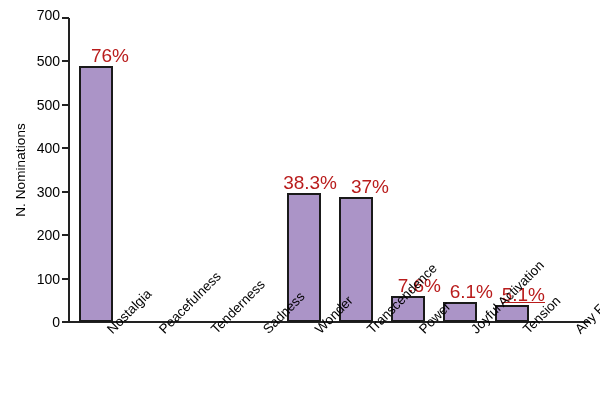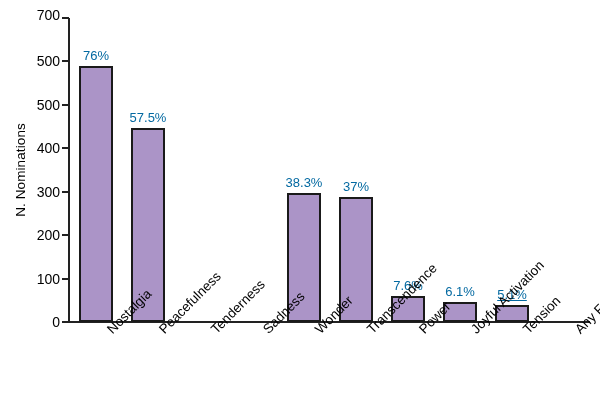--- a/index.html
+++ b/index.html
@@ -103,25 +103,25 @@
     left: 0;
     right: 0;
     background: #ab94c7;
     border: 2px solid #1a1a1a;
     box-sizing: border-box;
   }
   .bar-value-label {
     position: absolute;
     left: -16px;
     right: -16px;
-    text-align: center;
-    font-size: 13px;
+    text-align: right;
+    font-size: 19px;
     line-height: 15px;
     white-space: nowrap;
-    color: #0369a1;
+    color: #b91c1c;
   }
 
   
   #x-labels {
     position: absolute;
     left: 70px;
     top: 326px;
     width: 520px;
     height: 89px;
   }
@@ -154,24 +154,20 @@
       <div class="y-tick-label" style="top: 8px;">700</div>
     </div>
 
   <div class="axis-line-v"></div>
   <div class="axis-line-h"></div>
 
   <div id="plot-area">
       <div class="bar-group" style="left: 9px; width: 34px;">
         <div class="bar-rect" style="height: 256.229px; background: rgb(171, 148, 199); border-color: rgb(26, 26, 26);"></div>
         <div class="bar-value-label" style="bottom: 259.229px;">76%</div>
-      </div>
-      <div class="bar-group" style="left: 61px; width: 34px;">
-        <div class="bar-rect" style="height: 194.126px; background: rgb(171, 148, 199); border-color: rgb(26, 26, 26);"></div>
-        <div class="bar-value-label" style="bottom: 197.126px;">57.5%</div>
       </div>
       <div class="bar-group" style="left: 217px; width: 34px;">
         <div class="bar-rect" style="height: 128.983px; background: rgb(171, 148, 199); border-color: rgb(26, 26, 26);"></div>
         <div class="bar-value-label" style="bottom: 131.983px;">38.3%</div>
       </div>
       <div class="bar-group" style="left: 269px; width: 34px;">
         <div class="bar-rect" style="height: 124.64px; background: rgb(171, 148, 199); border-color: rgb(26, 26, 26);"></div>
         <div class="bar-value-label" style="bottom: 127.64px;">37%</div>
       </div>
       <div class="bar-group" style="left: 321px; width: 34px;">

